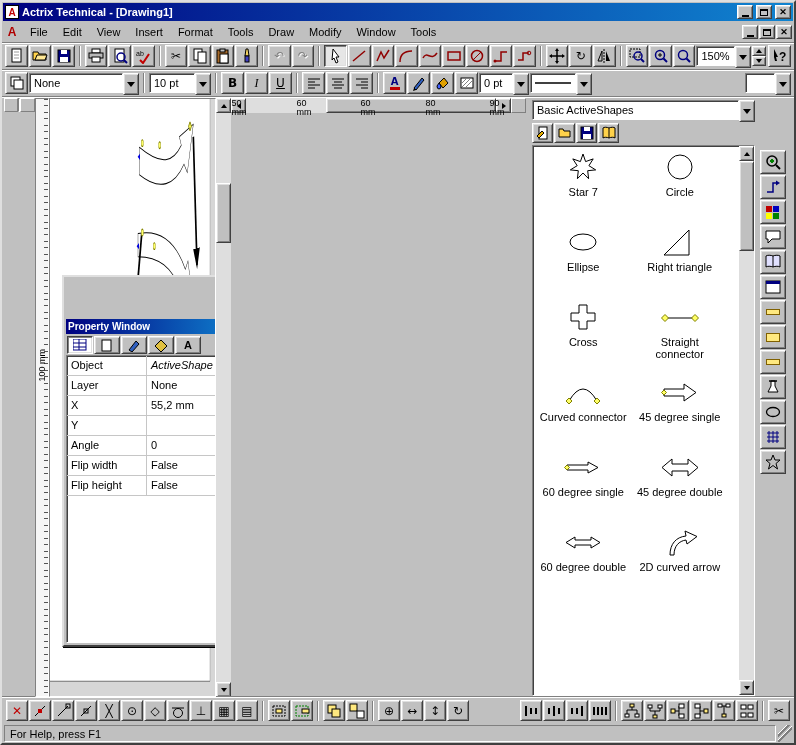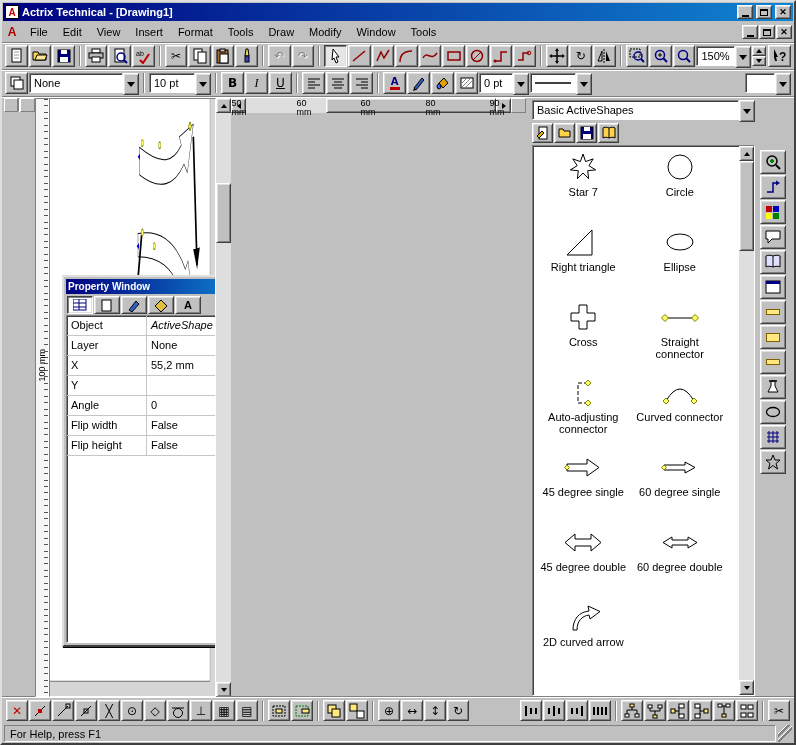--- a/index.html
+++ b/index.html
@@ -90,21 +90,21 @@
   .arr.up { border-left:3px solid transparent; border-right:3px solid transparent; border-bottom:4px solid #000; }
   .arr.dn { border-left:3px solid transparent; border-right:3px solid transparent; border-top:4px solid #000; }
   .arr.lf { border-top:3px solid transparent; border-bottom:3px solid transparent; border-right:4px solid #000; }
   .arr.rt { border-top:3px solid transparent; border-bottom:3px solid transparent; border-left:4px solid #000; }
   .splitter { width:4px; flex:0 0 auto; }
   
   .propwin { position:absolute; left:12px; top:176px; width:186px; height:372px;
     background:#c0c0c0; border:2px solid; border-color:#dfdfdf #404040 #404040 #dfdfdf;
     box-shadow:1px 1px 0 #000; padding:2px; display:flex; flex-direction:column; z-index:5; }
   .ptitle { height:15px; background:linear-gradient(90deg,#000080,#1084d0); display:flex; align-items:center;
-    padding:0 2px; flex:0 0 auto; }
+    padding:0 2px; flex:0 0 auto;margin-top:40px; }
   .ptitle .ptext { color:#fff; font-weight:bold; font-size:10px; flex:1; }
   .ptitle .pclose { width:13px; height:11px; font-size:9px; font-weight:bold; display:flex; align-items:center; justify-content:center; }
   .ptabs { display:flex; gap:1px; padding:2px 1px 1px 1px; flex:0 0 auto; }
   .ptab { width:26px; height:18px; display:flex; align-items:center; justify-content:center; font-size:11px;
     background:#c0c0c0; border:1px solid; border-color:#fff #404040 #404040 #fff;
     box-shadow: inset 1px 1px 0 #dfdfdf, inset -1px -1px 0 #808080; }
   .ptab.active { background:#fff; border-color:#404040 #fff #fff #404040;
     box-shadow: inset 1px 1px 0 #808080, inset -1px -1px 0 #dfdfdf; }
   .pgrid { flex:1; background:#fff; border:1px solid; border-color:#808080 #fff #fff #808080;
     box-shadow: inset 1px 1px 0 #404040; overflow:hidden; }
@@ -697,60 +697,50 @@
             <span class="sicon">
                 <svg width="44" height="32">
                   <circle cx="22" cy="15" r="12" fill="#fff" stroke="#000"></circle>
                 </svg>
               </span>
             <span class="slabel">Circle</span>
           </div>
           <div class="shapeitem">
             <span class="sicon">
                 <svg width="44" height="32">
+                  <ellipse cx="22" cy="15" rx="13" ry="8" fill="#fff" stroke="#000"></ellipse>
+                </svg>
+              </span>
+            <span class="slabel">Ellipse</span>
+          </div>
+          <div class="shapeitem">
+            <span class="sicon">
+                <svg width="44" height="32">
                   <polygon points="31,3 31,28 6,28" fill="#fff" stroke="#000"></polygon>
                 </svg>
               </span>
             <span class="slabel">Right triangle</span>
-          </div>
-          <div class="shapeitem">
-            <span class="sicon">
-                <svg width="44" height="32">
-                  <ellipse cx="22" cy="15" rx="13" ry="8" fill="#fff" stroke="#000"></ellipse>
-                </svg>
-              </span>
-            <span class="slabel">Ellipse</span>
           </div>
           <div class="shapeitem">
             <span class="sicon">
                 <svg width="44" height="32">
                   <path d="M18 3 H26 V11 H34 V19 H26 V27 H18 V19 H10 V11 H18 Z" fill="#fff" stroke="#000"></path>
                 </svg>
               </span>
             <span class="slabel">Cross</span>
           </div>
           <div class="shapeitem">
             <span class="sicon">
                 <svg width="44" height="32">
                   <line x1="7" y1="16" x2="37" y2="16" stroke="#000"></line>
                   <polygon points="7,12.5 10.5,16 7,19.5 3.5,16" fill="#ffff66" stroke="#808000"></polygon>
                   <polygon points="37,12.5 40.5,16 37,19.5 33.5,16" fill="#ffff66" stroke="#808000"></polygon>
                 </svg>
               </span>
             <span class="slabel">Straight connector</span>
-          </div>
-          <div class="shapeitem">
-            <span class="sicon">
-                <svg width="44" height="32">
-                  <path d="M27 6 H17 V26 H27" fill="none" stroke="#000" stroke-dasharray="4 2"></path>
-                  <polygon points="27,3 30,6 27,9 24,6" fill="#ffff66" stroke="#808000"></polygon>
-                  <polygon points="27,23 30,26 27,29 24,26" fill="#ffff66" stroke="#808000"></polygon>
-                </svg>
-              </span>
-            <span class="slabel">Auto-adjusting connector</span>
           </div>
           <div class="shapeitem">
             <span class="sicon">
                 <svg width="44" height="32">
                   <path d="M8 24 Q22 0 36 24" fill="none" stroke="#000"></path>
                   <polygon points="8,21 11,24 8,27 5,24" fill="#ffff66" stroke="#808000"></polygon>
                   <polygon points="36,21 39,24 36,27 33,24" fill="#ffff66" stroke="#808000"></polygon>
                 </svg>
               </span>
             <span class="slabel">Curved connector</span>

